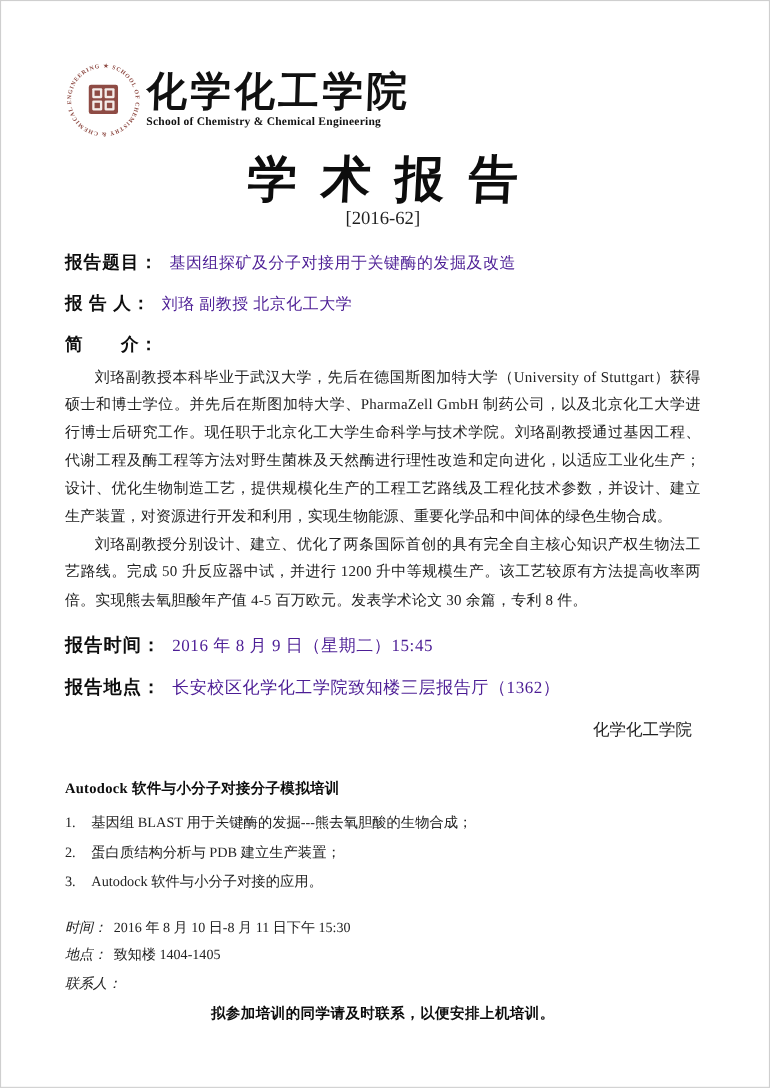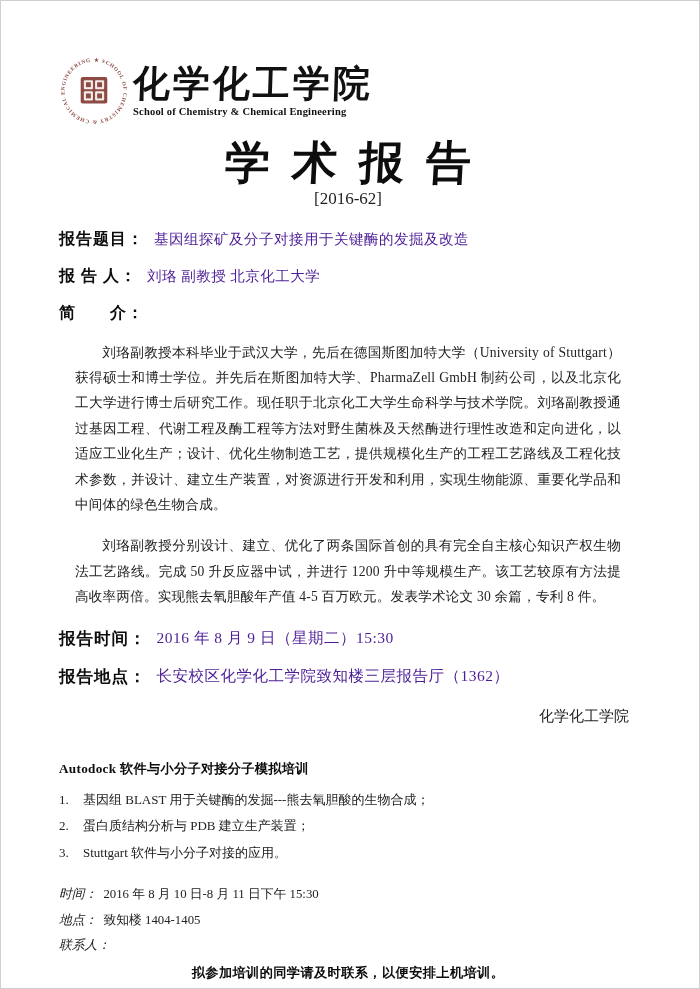--- a/index.html
+++ b/index.html
@@ -46,21 +46,21 @@
   .meta-row{display:flex;align-items:center;margin-bottom:12px;margin-top:16px;}
   .meta-label{
     font-weight:900;font-size:16px;color:#0d0d0d;
     white-space:pre;flex:0 0 auto;margin-right:10px;letter-spacing:1px;
   }
   .meta-value{font-size:14.5px;color:#4c1d95;letter-spacing:.5px;}
   
   .intro{margin-top:4px;}
   .para{
     font-size:13.6px;line-height:25.4px;color:#222;
-    text-align:justify;text-indent:2em;margin:16px;
+    text-align:justify;text-indent:2em;margin:0;
     letter-spacing:.2px;
   }
   
   .schedule{margin-top:18px;}
   .schedule .meta-row{margin-bottom:11px;}
   .schedule .meta-label{font-size:16.5px;}
   .schedule .meta-value{font-size:15.5px;}
   
   .signature{text-align:right;padding-right:8px;font-size:15px;line-height:35px;color:#222;margin-top:2px;}
   
@@ -127,21 +127,21 @@
   </div>
 
   <div class="intro">
     <p class="para">刘珞副教授本科毕业于武汉大学，先后在德国斯图加特大学（University of Stuttgart）获得硕士和博士学位。并先后在斯图加特大学、PharmaZell GmbH 制药公司，以及北京化工大学进行博士后研究工作。现任职于北京化工大学生命科学与技术学院。刘珞副教授通过基因工程、代谢工程及酶工程等方法对野生菌株及天然酶进行理性改造和定向进化，以适应工业化生产；设计、优化生物制造工艺，提供规模化生产的工程工艺路线及工程化技术参数，并设计、建立生产装置，对资源进行开发和利用，实现生物能源、重要化学品和中间体的绿色生物合成。</p>
     <p class="para">刘珞副教授分别设计、建立、优化了两条国际首创的具有完全自主核心知识产权生物法工艺路线。完成 50 升反应器中试，并进行 1200 升中等规模生产。该工艺较原有方法提高收率两倍。实现熊去氧胆酸年产值 4-5 百万欧元。发表学术论文 30 余篇，专利 8 件。</p>
   </div>
 
   <div class="schedule">
     <div class="meta-row">
       <span class="meta-label">报告时间：</span>
-      <span class="meta-value">2016 年 8 月 9 日（星期二）15:30</span>
+      <span class="meta-value">2016 年 8 月 9 日（星期二）15:45</span>
     </div>
     <div class="meta-row">
       <span class="meta-label">报告地点：</span>
       <span class="meta-value">长安校区化学化工学院致知楼三层报告厅（1362）</span>
     </div>
   </div>
 
   <div class="signature">
     <div>化学化工学院</div>
   </div>
@@ -152,21 +152,21 @@
       <div class="training-item">
         <span class="num">1.</span>
         <span>基因组 BLAST 用于关键酶的发掘---熊去氧胆酸的生物合成；</span>
       </div>
       <div class="training-item">
         <span class="num">2.</span>
         <span>蛋白质结构分析与 PDB 建立生产装置；</span>
       </div>
       <div class="training-item">
         <span class="num">3.</span>
-        <span>Stuttgart 软件与小分子对接的应用。</span>
+        <span>Autodock 软件与小分子对接的应用。</span>
       </div>
     </div>
 
     <div class="training-details">
       <div class="detail-row">
         <span class="detail-label">时间：</span>
         <span>2016 年 8 月 10 日-8 月 11 日下午 15:30</span>
       </div>
       <div class="detail-row">
         <span class="detail-label">地点：</span>

